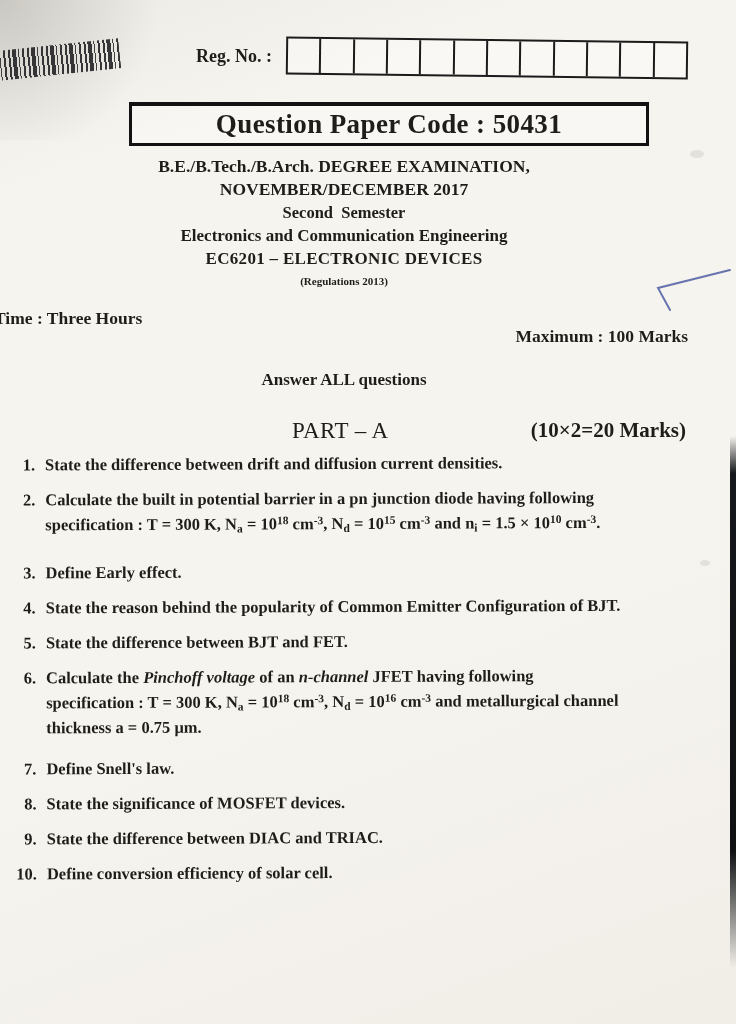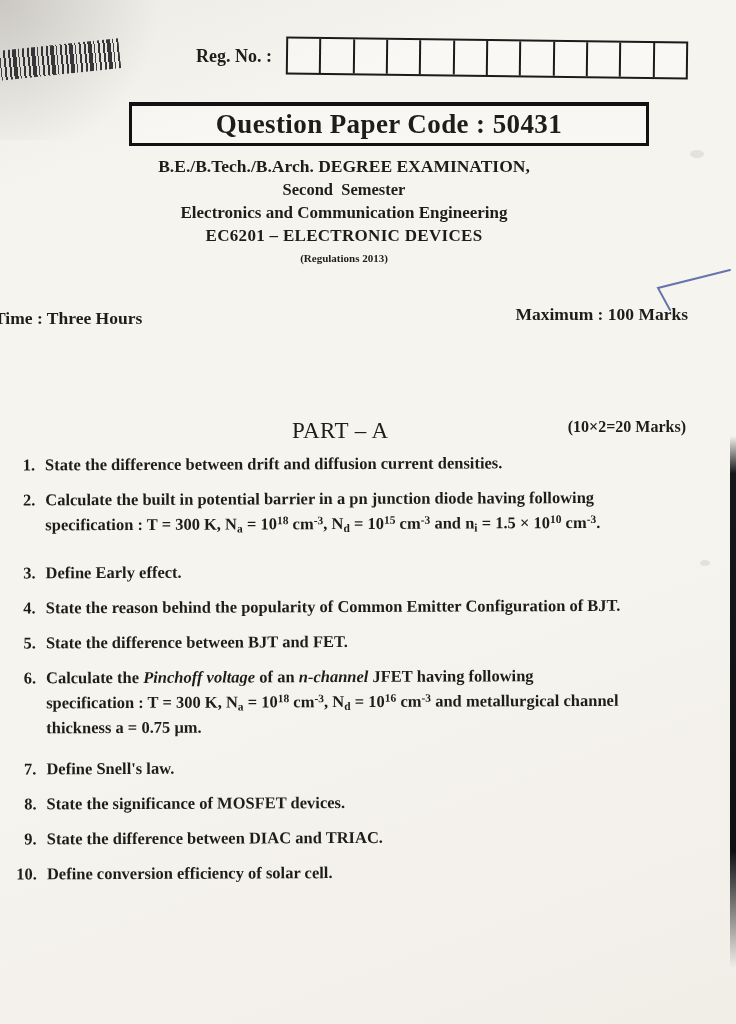--- a/index.html
+++ b/index.html
@@ -23,25 +23,25 @@
   .code-box{position:absolute;top:102px;left:129px;width:520px;height:44px;box-sizing:border-box;
     border:3px solid #121212;border-top-width:4px;display:flex;align-items:center;justify-content:center;
     font-size:27px;font-weight:bold;letter-spacing:.4px;background:rgba(255,255,255,.25);}
   .header{position:absolute;top:155px;left:24px;width:640px;text-align:center;font-weight:bold;line-height:23px;}
   .header .h1,.header .h2{font-size:17.5px;}
   .header .h3{font-size:16.5px;}
   .header .h4{font-size:17px;}
   .header .h5{font-size:17px;letter-spacing:.3px;}
   .header .h6{font-size:11px;}
   .time-label{position:absolute;top:308px;left:-6px;font-size:17.5px;font-weight:bold;}
-  .marks-label{position:absolute;top:304px;right:48px;font-size:17.5px;font-weight:bold;}
+  .marks-label{position:absolute;top:326px;right:48px;font-size:17.5px;font-weight:bold;}
   .pen-mark{position:absolute;top:256px;left:642px;width:100px;height:62px;}
   .answer-note{position:absolute;top:370px;left:24px;width:640px;text-align:center;font-size:17px;font-weight:bold;}
   .part-heading{position:absolute;top:418px;left:292px;font-size:23px;font-weight:normal;letter-spacing:.4px;}
-  .part-marks{position:absolute;top:418px;right:50px;font-size:16px;font-weight:bold;}
+  .part-marks{position:absolute;top:418px;right:50px;font-size:21px;font-weight:bold;}
   .questions{position:absolute;top:451px;left:4px;width:688px;transform:rotate(-0.25deg);}
   .q{display:flex;margin-bottom:10px;}
   .q:nth-child(2){margin-bottom:23px;}
   .q:nth-child(6){margin-bottom:16px;}
   .q-num{width:32px;flex:none;text-align:right;font-weight:bold;font-size:16.5px;line-height:25px;}
   .q-text{flex:1;margin-left:10px;padding-right:6px;font-weight:bold;font-size:16.5px;line-height:25px;text-align:justify;}
   .q-text .it{font-style:italic;}
   .q-text sup{font-size:11.5px;line-height:0;vertical-align:5px;}
   .q-text sub{font-size:11.5px;line-height:0;vertical-align:-3px;}
   .smudge{position:absolute;border-radius:50%;background:rgba(100,98,92,.12);}
@@ -69,33 +69,35 @@
       <div class="reg-cell"></div>
       <div class="reg-cell"></div>
     </div>
 
   <div class="code-box">
     <span>Question Paper Code : 50431</span>
   </div>
 
   <div class="header">
     <div class="h1">B.E./B.Tech./B.Arch. DEGREE EXAMINATION,</div>
+    <div class="h2">NOVEMBER/DECEMBER 2017</div>
     <div class="h3">Second&nbsp; Semester</div>
     <div class="h4">Electronics and Communication Engineering</div>
     <div class="h5">EC6201 – ELECTRONIC DEVICES</div>
     <div class="h6">(Regulations 2013)</div>
   </div>
 
   <div class="time-label">Time : Three Hours</div>
   <div class="marks-label">Maximum : 100 Marks</div>
 
   <svg class="pen-mark" viewBox="0 0 100 62">
     <polyline points="88,14 16,32 28,54" fill="none" stroke="#44549e" stroke-width="2" stroke-linecap="round" opacity="0.8"></polyline>
   </svg>
 
+  <div class="answer-note">Answer ALL questions</div>
 
   <div class="part-heading">PART – A</div>
   <div class="part-marks">(10×2=20 Marks)</div>
 
   <div class="questions">
   <div class="q">
     <div class="q-num">1.</div>
     <div class="q-text"><span>State the difference between drift and diffusion current densities.</span></div>
   </div>
 

